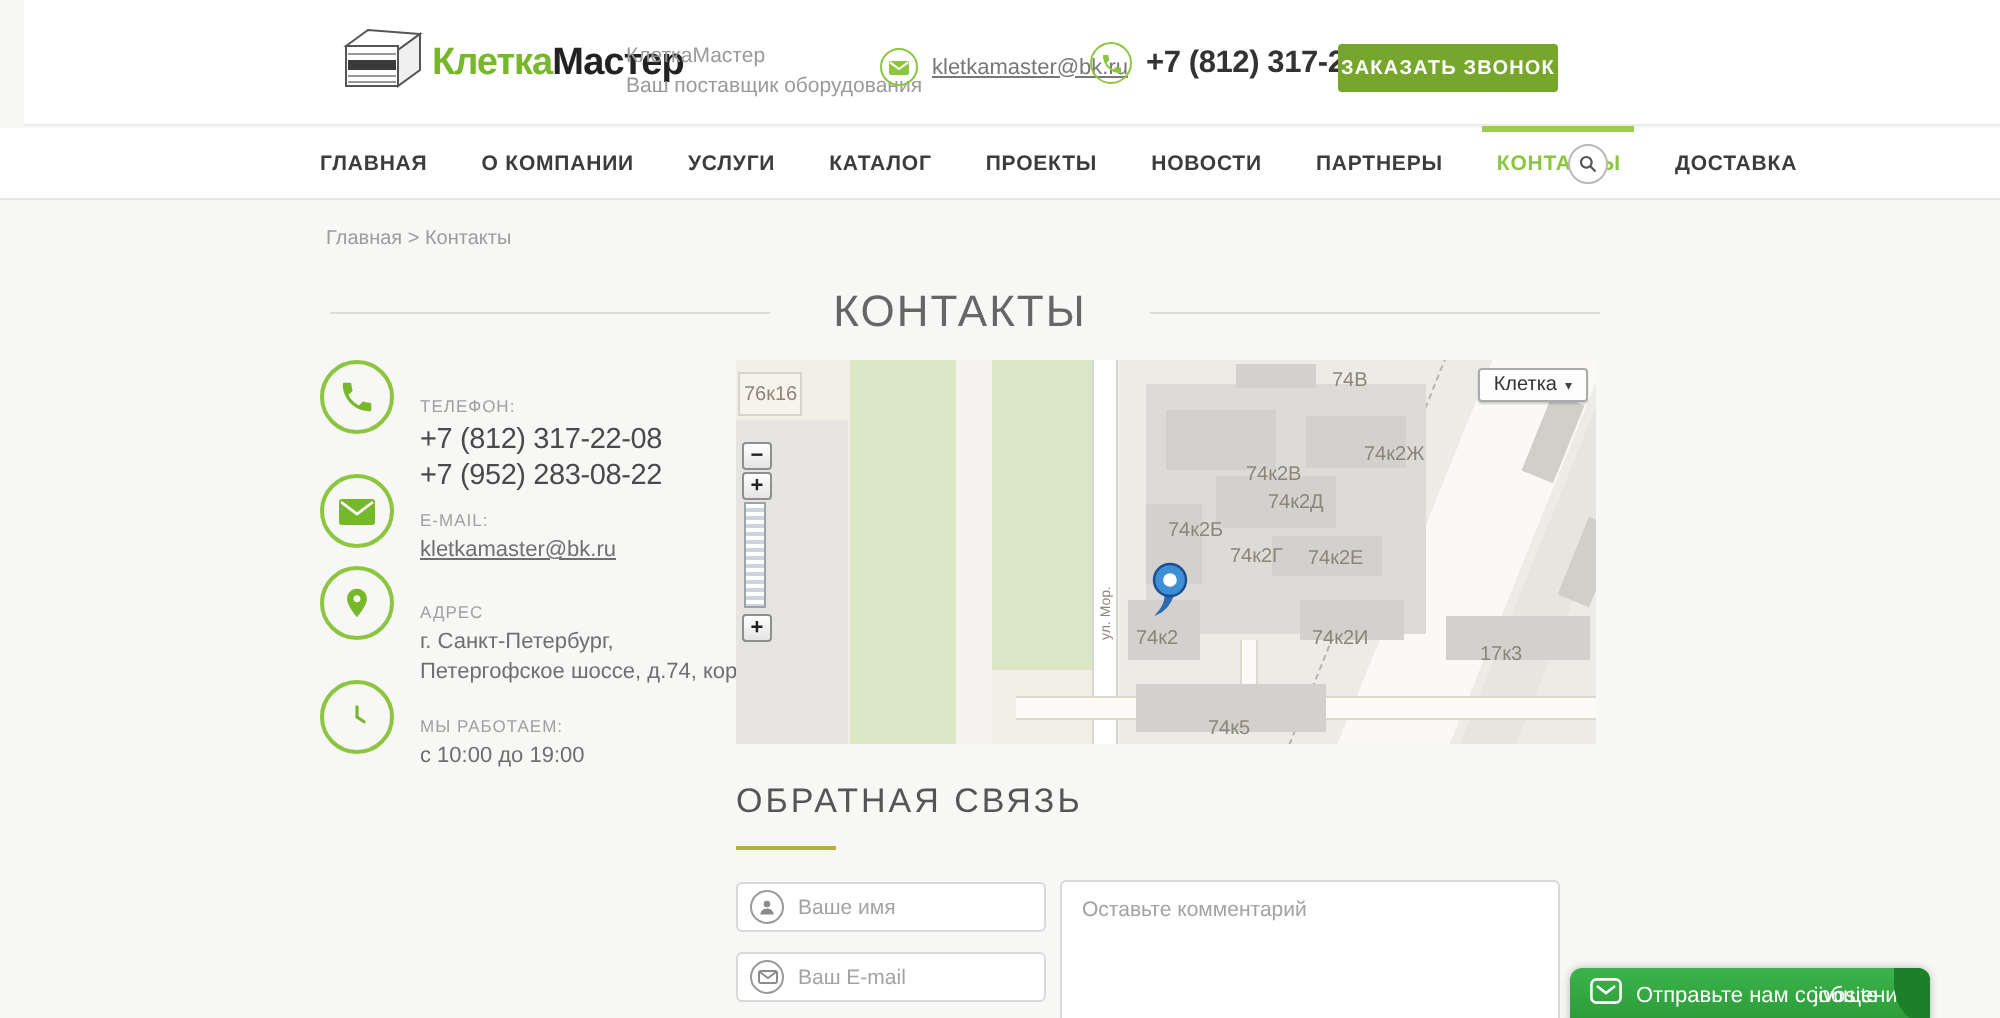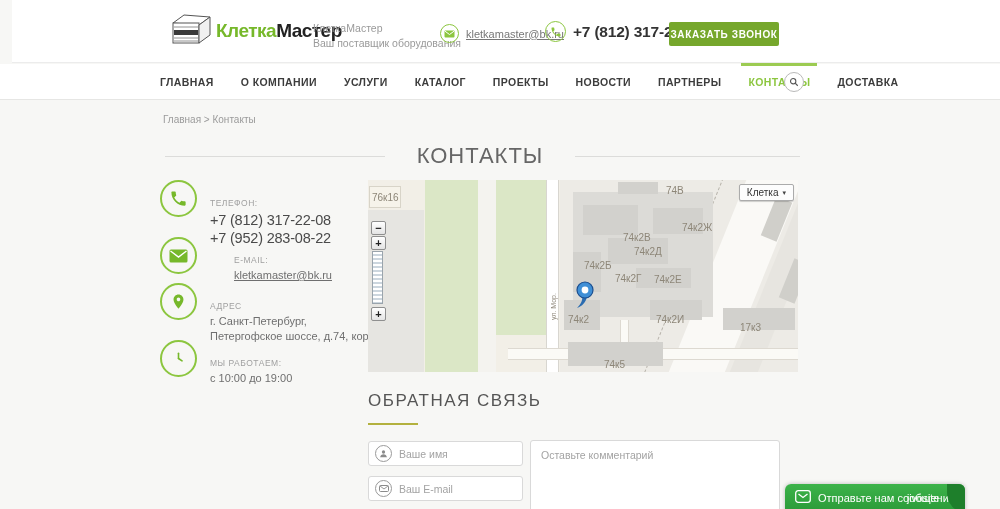--- a/index.html
+++ b/index.html
@@ -150,21 +150,21 @@
           <path d="M6.6 10.8c1.4 2.8 3.8 5.1 6.6 6.6l2.2-2.2c.3-.3.7-.4 1-.2 1.1.4 2.3.6 3.6.6.6 0 1 .4 1 1V20c0 .6-.4 1-1 1C10.6 21 3 13.4 3 4c0-.6.4-1 1-1h3.5c.6 0 1 .4 1 1 0 1.2.2 2.4.6 3.6.1.3 0 .7-.2 1l-2.3 2.2z" fill="#76b82a"></path>
         </svg>
     </span>
     <div class="cinfo-txt">
       <div class="cinfo-label">ТЕЛЕФОН:</div>
       <div class="cinfo-big">+7 (812) 317-22-08</div>
       <div class="cinfo-big">+7 (952) 283-08-22</div>
     </div>
   </div>
 
-  <div class="cinfo-row" style="top:237px;gap:24px;">
+  <div class="cinfo-row" style="top:237px;">
     <span class="big-circle">
       <svg width="19" height="14" viewBox="0 0 19 14">
           <rect x="0.5" y="0.5" width="18" height="13" rx="1.5" fill="#76b82a"></rect>
           <polyline points="1.5,2 9.5,8 17.5,2" fill="none" stroke="#fff" stroke-width="1.4"></polyline>
         </svg>
     </span>
     <div class="cinfo-txt">
       <div class="cinfo-label">E-MAIL:</div>
       <div class="cinfo-small"><a href="#">kletkamaster@bk.ru</a></div>
     </div>

